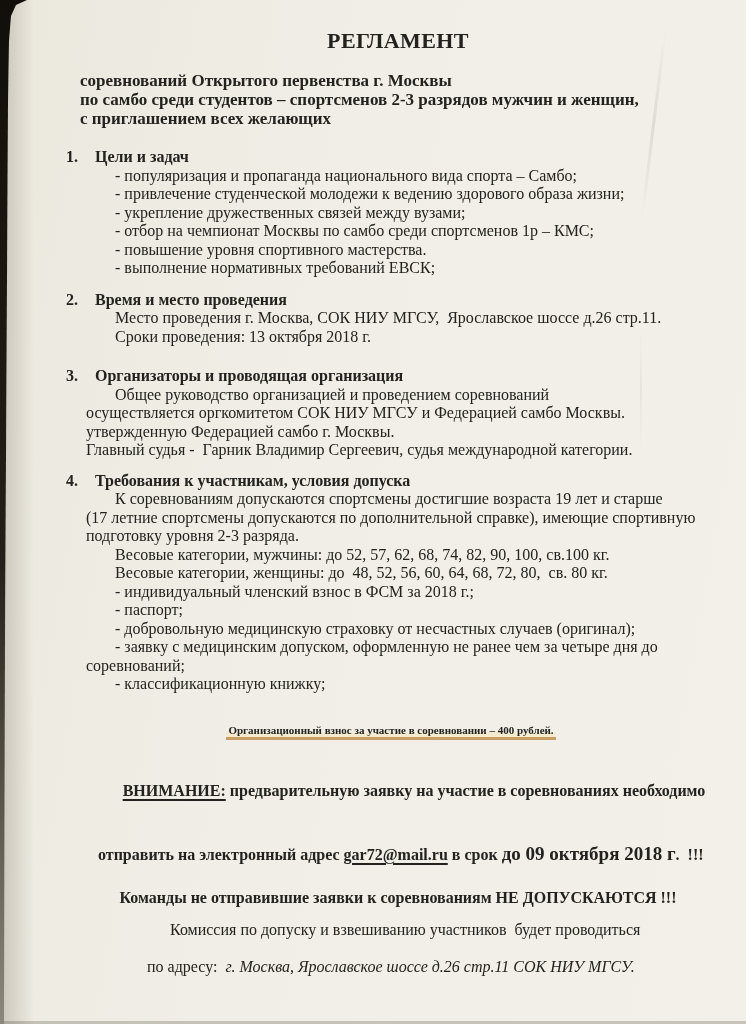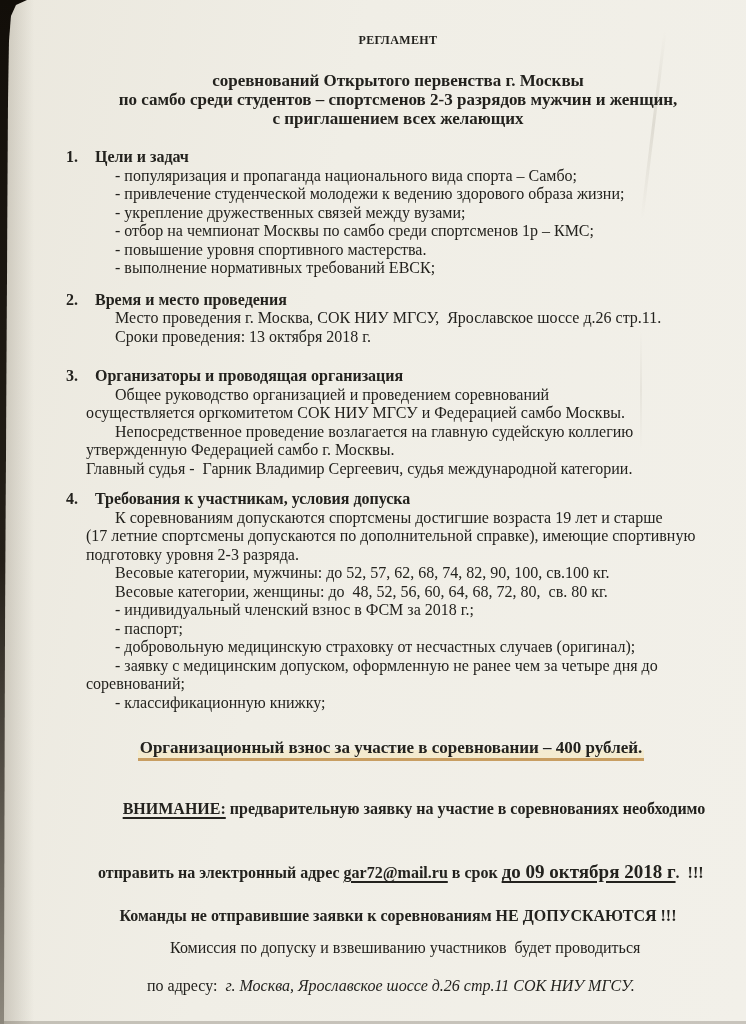--- a/index.html
+++ b/index.html
@@ -21,44 +21,44 @@
   .bottom-shade { position:absolute; left:0; right:0; bottom:0; height:3px; background:rgba(52,42,28,0.22); }
   .streak-a { position:absolute; left:652px; top:30px; width:3px; height:190px;
     background:linear-gradient(180deg, rgba(110,100,80,0.0), rgba(110,100,80,0.14), rgba(110,100,80,0.0));
     transform:rotate(7deg); }
   .streak-b { position:absolute; left:640px; top:330px; width:2px; height:120px;
     background:linear-gradient(180deg, rgba(110,100,80,0.0), rgba(110,100,80,0.08), rgba(110,100,80,0.0)); }
 
   .content { position:absolute; left:66px; right:30px; top:31px;
     font-size:16px; line-height:18.5px; }
 
-  .title { font-weight:bold; font-size:12px; line-height:19px; text-align:center;
+  .title { font-weight:bold; font-size:22px; line-height:19px; text-align:center;
     letter-spacing:0.4px; margin:0 0 21px 14px; }
-  .subtitle { font-weight:bold; font-size:17px; line-height:19px; text-align:center; margin-left:14px; }
+  .subtitle { font-weight:bold; font-size:17px; line-height:19px; margin-left:14px; }
 
   .section.s1 { margin-top:20px; }
   .section.s2 { margin-top:13px; }
   .section.s3 { margin-top:21px; }
   .section.s4 { margin-top:12px; }
   .sec-head { display:flex; font-weight:bold; }
   .sec-num { width:29px; flex:none; }
   .line { white-space:pre; }
   .ind { margin-left:49px; }
   .flush { margin-left:20px; }
 
-  .fee { margin-top:26px; text-align:center; font-weight:bold; font-size:17px; line-height:20px; }
+  .fee { margin-top:26px; text-align:center; font-weight:bold; font-size:11px; line-height:20px; }
   .fee-text { border-bottom:3px solid #c89e62; padding:0 2px 1px;
     background:linear-gradient(to bottom, rgba(246,232,188,0) 60%, rgba(246,232,188,0.55) 60%); }
 
   .attention { margin-top:21px; font-weight:bold; margin-right:-14px; }
   .att-line1 { text-align:center; line-height:20px; }
   .att-line2 { line-height:22px; }
   .att-line3 { text-align:center; line-height:20px; }
   .u { text-decoration:underline; text-decoration-thickness:1.5px; text-underline-offset:2.5px; }
-  .deadline { font-size:19px; text-decoration:underline; text-decoration-thickness:2px; text-underline-offset:2.5px; }
+  .deadline { font-size:19px; text-decoration-thickness:2px; text-underline-offset:2.5px; }
 
   .footer { margin-top:13px; line-height:18.8px; }
   .f1 { margin-left:104px; }
   .f2 { margin-left:49px; }
   .it { font-style:italic; }
 </style>
 </head>
 <body>
 
 <div class="scanner-bg"></div>
@@ -101,21 +101,20 @@
       <div class="line ind">Сроки проведения: 13 октября 2018 г.</div>
     </div>
 
     <div class="section s3">
       <div class="sec-head">
         <span class="sec-num">3.</span>
         <span>Организаторы и проводящая организация</span>
       </div>
       <div class="line ind">Общее руководство организацией и проведением соревнований</div>
       <div class="line flush">осуществляется оргкомитетом СОК НИУ МГСУ и Федерацией самбо Москвы.</div>
-      <div class="line ind">Непосредственное проведение возлагается на главную судейскую коллегию</div>
       <div class="line flush">утвержденную Федерацией самбо г. Москвы.</div>
       <div class="line flush">Главный судья -  Гарник Владимир Сергеевич, судья международной категории.</div>
     </div>
 
     <div class="section s4">
       <div class="sec-head">
         <span class="sec-num">4.</span>
         <span>Требования к участникам, условия допуска</span>
       </div>
       <div class="line ind">К соревнованиям допускаются спортсмены достигшие возраста 19 лет и старше</div>

